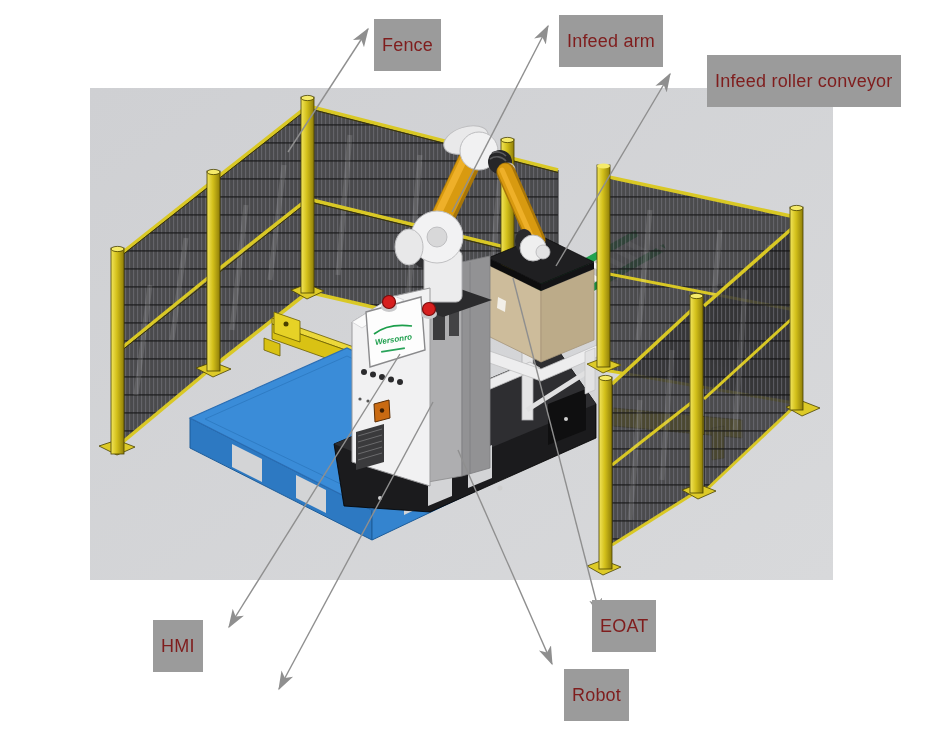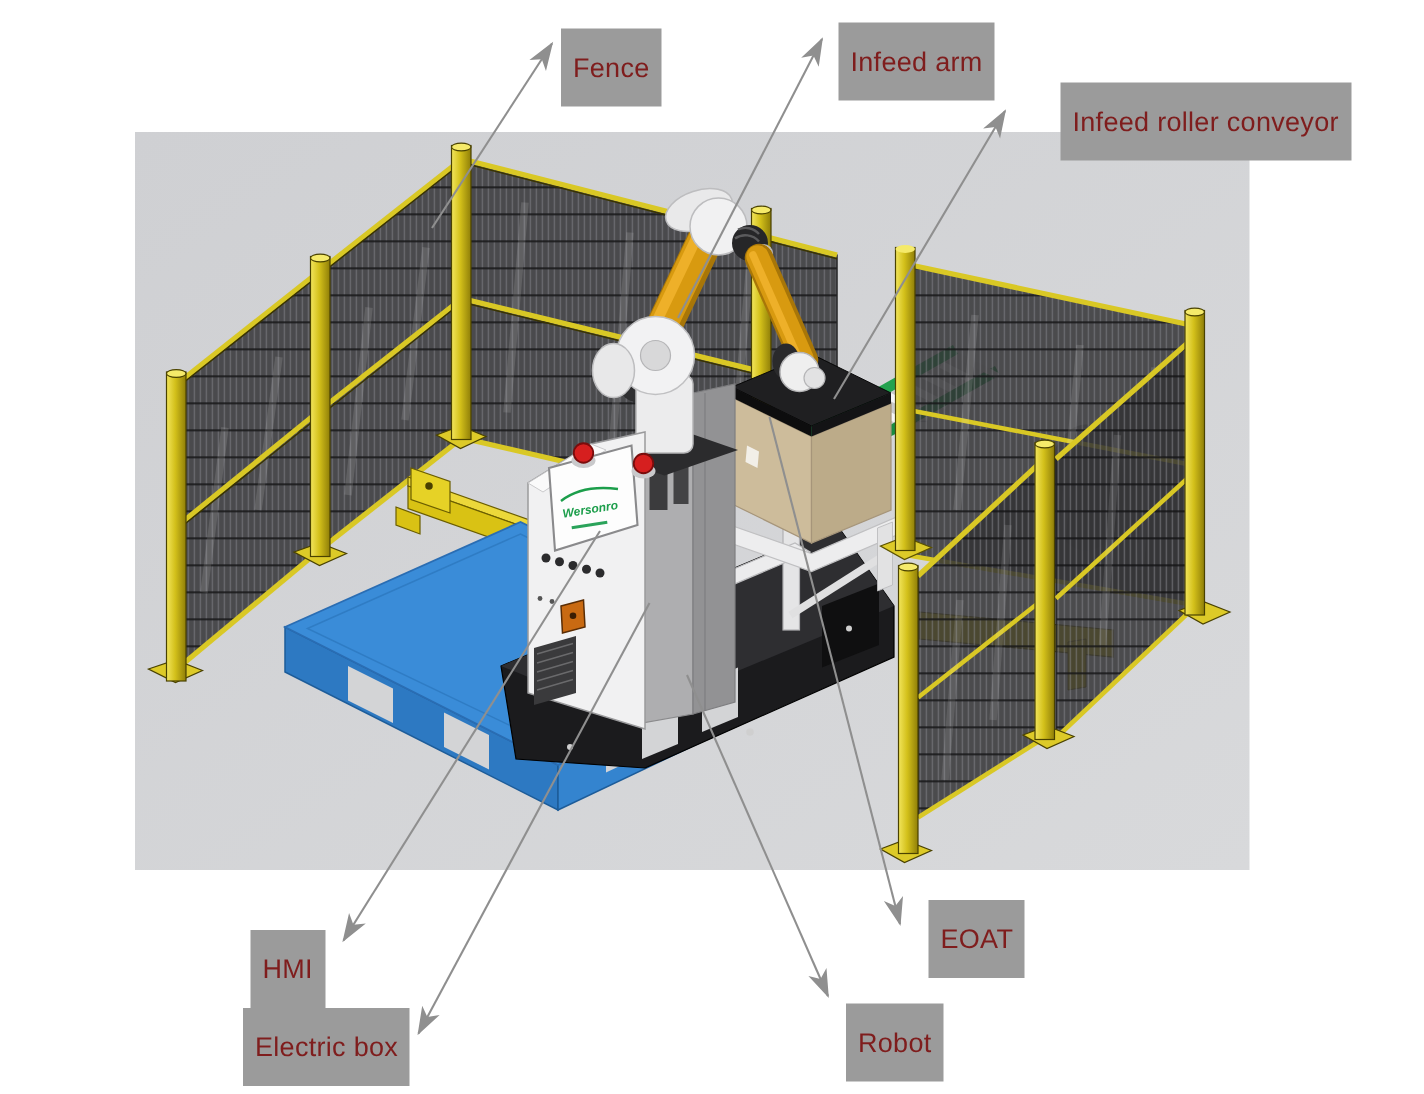--- a/index.html
+++ b/index.html
@@ -277,17 +277,16 @@
     <line x1="400" y1="354" x2="229" y2="627" marker-end="url(#ah)"></line>
     <line x1="433" y1="402" x2="279" y2="689" marker-end="url(#ah)"></line>
     <line x1="513" y1="278" x2="600" y2="616" marker-end="url(#ah)"></line>
     <line x1="458" y1="450" x2="552" y2="664" marker-end="url(#ah)"></line>
   </g>
 </svg>
 
   <div class="callout" style="left:374px;top:19px;">Fence</div>
   <div class="callout" style="left:559px;top:15px;">Infeed arm</div>
   <div class="callout" style="left:683px;top:55px;margin-left:24px;">Infeed roller conveyor</div>
-  <div class="callout" style="left:167px;top:620px;">HMI</div>
-  <div class="callout" style="left:162px;top:672px;">Electric box</div>
-  <div class="callout" style="left:619px;top:600px;">EOAT</div>
+  <div class="callout" style="left:153px;top:620px;">HMI</div>
+  <div class="callout" style="left:592px;top:600px;">EOAT</div>
   <div class="callout" style="left:564px;top:669px;">Robot</div>
 </div>
 
 </body></html>

